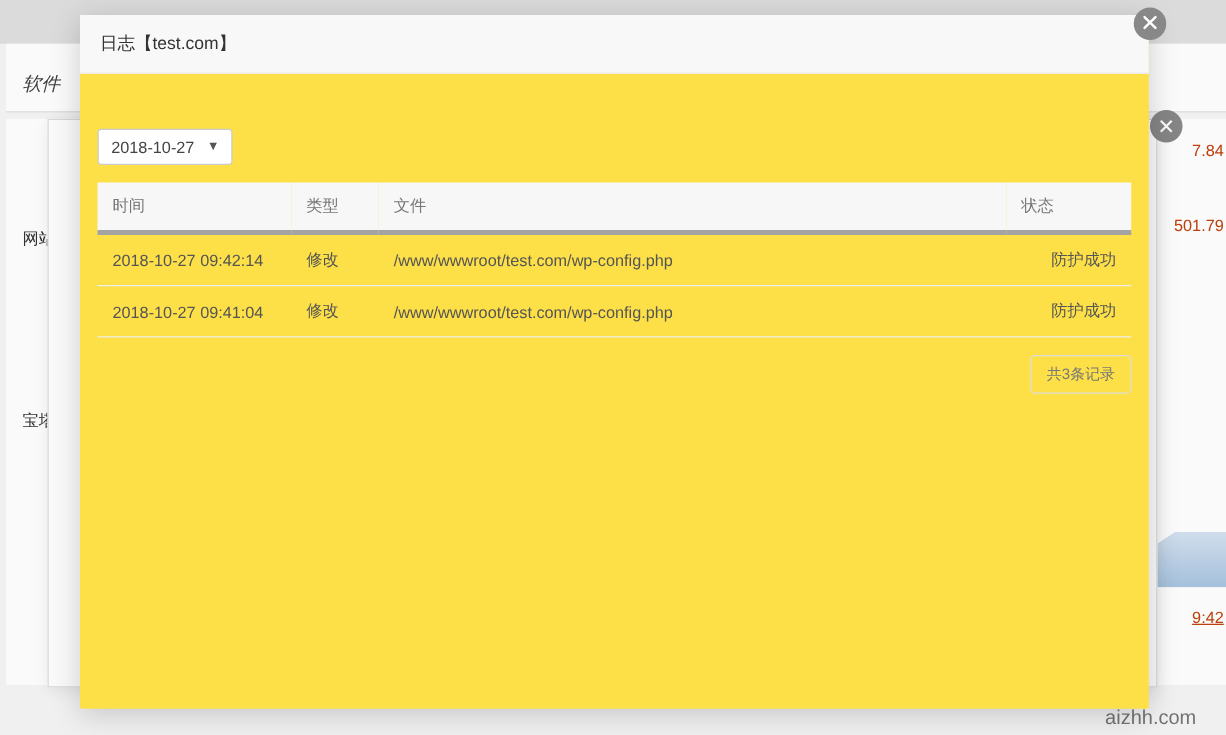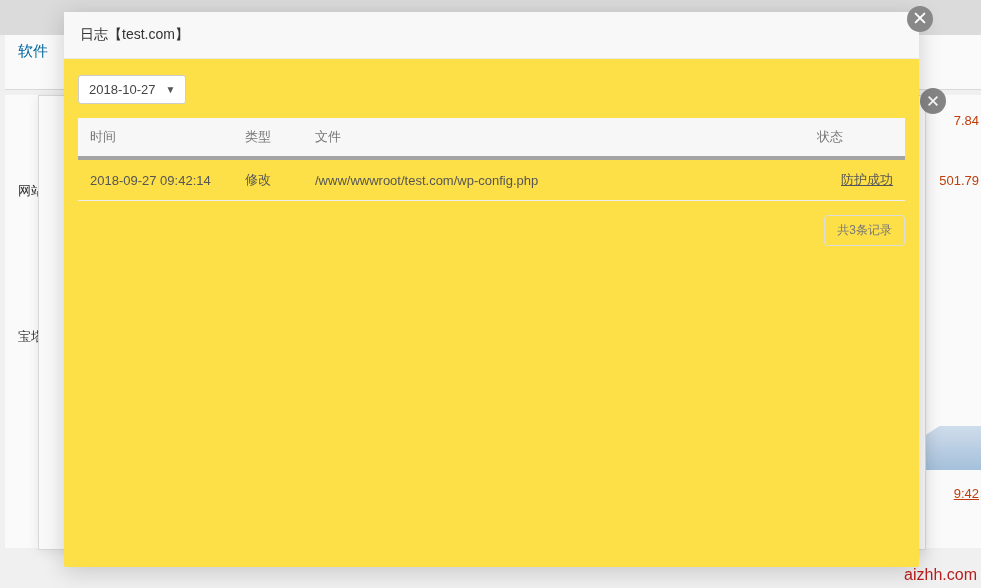--- a/index.html
+++ b/index.html
@@ -24,23 +24,24 @@
     }
     .bg-panel-top {
       position: absolute;
       top: 35px; left: 5px; right: 0;
       height: 55px;
       background: #fff;
       border-bottom: 1px solid #ddd;
     }
     .bg-label1 {
       position: absolute;
-      top: 42px; left: 18px;
+      top: 58px; left: 18px;
       font-size: 15px;
-      color: #0369a1;
+      color: #404040;
+      font-style: italic;
     }
     .bg-panel-main {
       position: absolute;
       top: 95px; left: 5px; right: 0; bottom: 40px;
       background: #fff;
     }
     .bg-label2 {
       position: absolute;
       top: 182px; left: 18px;
       font-size: 13px;
@@ -91,23 +92,23 @@
       width: 26px; height: 26px;
       border-radius: 50%;
       background: #888;
       display: flex;
       align-items: center;
       justify-content: center;
     }
     .bg-close2 svg { width: 14px; height: 14px; }
     .watermark {
       position: absolute;
-      bottom: 4px; right: 4px;
+      bottom: 4px; right: 24px;
       font-size: 16px;
-      color: #b91c1c;
+      color: #737373;
       font-family: Arial, sans-serif;
       margin-left: 28px;
     }
     
     .modal {
       position: absolute;
       top: 12px;
       left: 64px;
       width: 855px;
       height: 555px;
@@ -146,20 +147,21 @@
       display: inline-flex;
       align-items: center;
       border: 1px solid #ccc;
       border-radius: 3px;
       padding: 6px 10px;
       font-size: 13px;
       color: #444;
       background: #fff;
       cursor: pointer;
       margin-bottom: 14px;
+      margin-top: 28px;
     }
     .date-selector .caret {
       margin-left: 10px;
       font-size: 10px;
       color: #555;
     }
     .log-table {
       width: 100%;
       border-collapse: collapse;
       font-size: 13px;
@@ -174,21 +176,20 @@
     }
     .log-table thead th:last-child {
     }
     .log-table tbody td {
       padding: 11px 12px;
       color: #555;
       border-bottom: 1px solid #eee;
     }
     .log-table tbody td:last-child {
       text-align: right;
-      text-decoration: underline;
     }
     .col-time { width: 155px; }
     .col-type { width: 70px; }
     .col-file { }
     .col-status { width: 100px; }
     .pagination {
       margin-top: 14px;
       text-align: right;
     }
     .page-info {
@@ -244,21 +245,27 @@
       <thead>
         <tr>
           <th class="col-time">时间</th>
           <th class="col-type">类型</th>
           <th class="col-file">文件</th>
           <th class="col-status">状态</th>
         </tr>
       </thead>
       <tbody>
         <tr>
-          <td>2018-09-27 09:42:14</td>
+          <td>2018-10-27 09:42:14</td>
+          <td>修改</td>
+          <td>/www/wwwroot/test.com/wp-config.php</td>
+          <td>防护成功</td>
+        </tr>
+        <tr>
+          <td>2018-10-27 09:41:04</td>
           <td>修改</td>
           <td>/www/wwwroot/test.com/wp-config.php</td>
           <td>防护成功</td>
         </tr>
       </tbody>
     </table>
     <div class="pagination">
       <span class="page-info">共3条记录</span>
     </div>
   </div>

